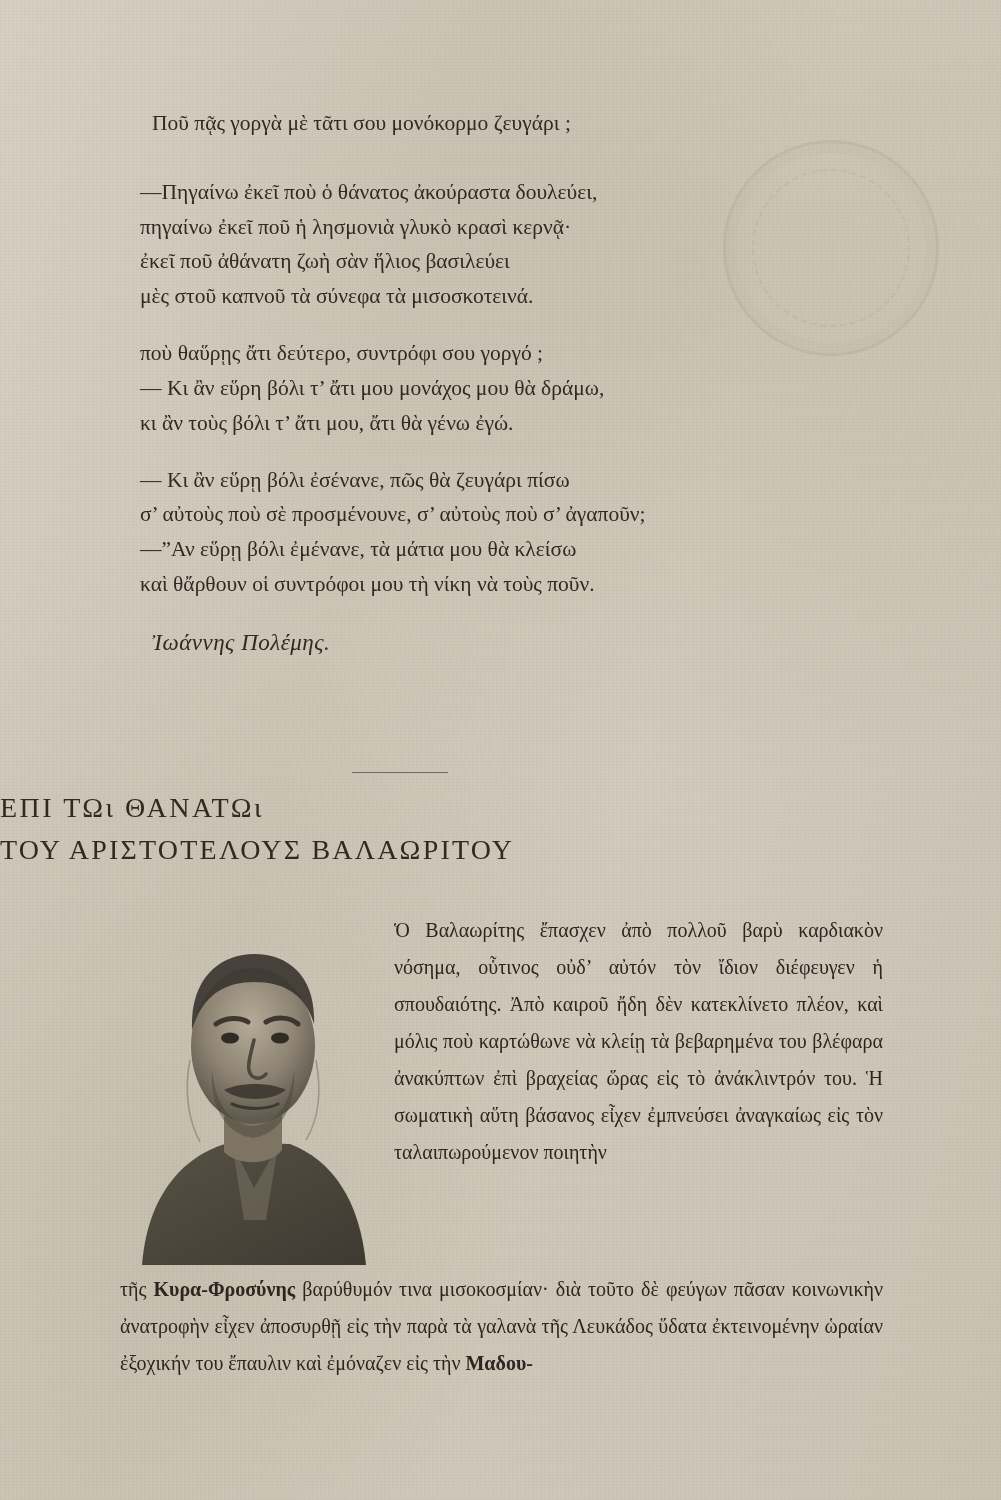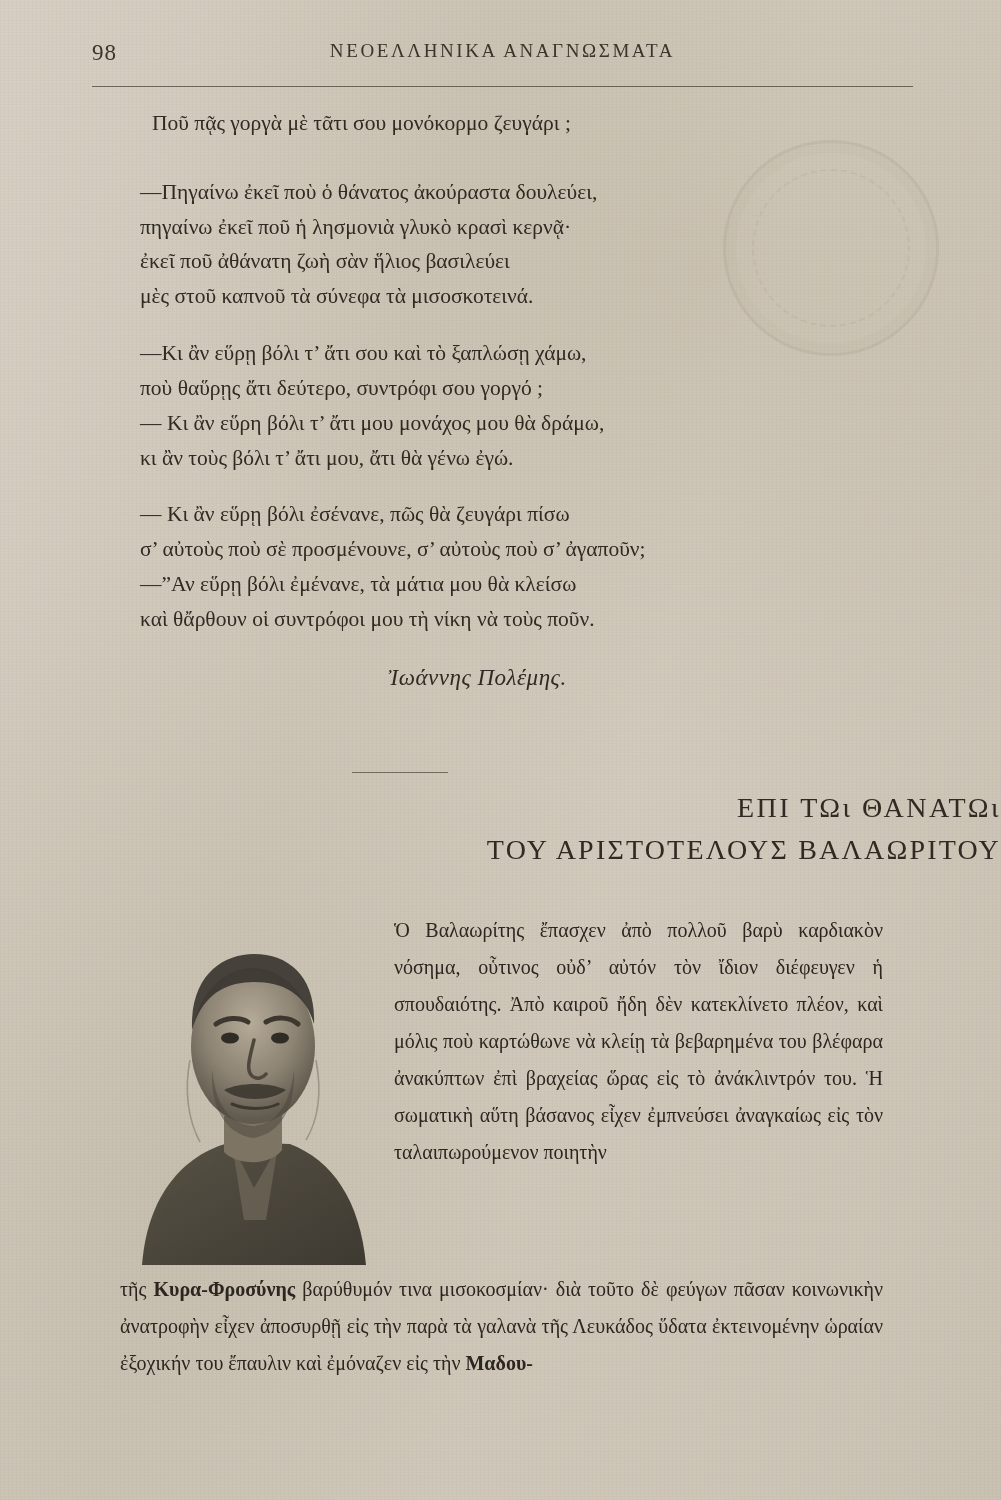--- a/index.html
+++ b/index.html
@@ -100,21 +100,21 @@
   }
   .stanza {
     margin-bottom: 22px;
   }
   .stanza .ln {
     white-space: nowrap;
   }
   .stanza.s1 { margin-bottom: 34px; }
   .indent-1 { margin-left: -12px; }
   .signature {
-    text-align: center;
+    text-align: left;
     font-style: italic;
     font-size: 23px;
     margin-top: 18px;
     margin-right: 78px;
     letter-spacing: 0.5px;
   }
 
   .short-rule {
     position: absolute;
     top: 772px;
@@ -123,21 +123,21 @@
     border-top: 1.4px solid #4a4338;
     opacity: 0.7;
   }
 
   
   .article-title {
     position: absolute;
     top: 792px;
     left: 0;
     right: 0;
-    text-align: right;
+    text-align: left;
     color: #2f2a22;
   }
   .article-title .t1 {
     font-size: 28px;
     letter-spacing: 2.5px;
   }
   .article-title .t2 {
     font-size: 28px;
     letter-spacing: 2.2px;
     margin-top: 10px;
@@ -170,38 +170,32 @@
     clear: both;
   }
 </style>
 </head>
 <body>
 
 <div class="page">
   <div class="grain"></div>
   <div class="stamp"></div>
 
-  <div class="header">
-    <div class="folio">98</div>
-    <div class="running-title">ΝΕΟΕΛΛΗΝΙΚΑ  ΑΝΑΓΝΩΣΜΑΤΑ</div>
-    <div class="header-rule"></div>
-  </div>
 
   <div class="poem">
     <div class="stanza s1">
       <div class="ln">Ποῦ πᾷς γοργὰ μὲ τᾶτι σου μονόκορμο ζευγάρι ;</div>
     </div>
     <div class="stanza">
       <div class="ln indent-1">—Πηγαίνω ἐκεῖ ποὺ ὁ θάνατος ἀκούραστα δουλεύει,</div>
       <div class="ln indent-1">πηγαίνω ἐκεῖ ποῦ ἡ λησμονιὰ γλυκὸ κρασὶ κερνᾷ·</div>
       <div class="ln indent-1">ἐκεῖ ποῦ ἀθάνατη ζωὴ σὰν ἥλιος βασιλεύει</div>
       <div class="ln indent-1">μὲς στοῦ καπνοῦ τὰ σύνεφα τὰ μισοσκοτεινά.</div>
     </div>
     <div class="stanza">
-      <div class="ln indent-1">—Κι ἂν εὕρῃ βόλι τ’ ἄτι σου καὶ τὸ ξαπλώσῃ χάμω,</div>
       <div class="ln indent-1">ποὺ θαὕρῃς ἄτι δεύτερο, συντρόφι σου γοργό ;</div>
       <div class="ln indent-1">— Κι ἂν εὕρη βόλι τ’ ἄτι μου μονάχος μου θὰ δράμω,</div>
       <div class="ln indent-1">κι ἂν τοὺς βόλι τ’ ἄτι μου, ἄτι θὰ γένω ἐγώ.</div>
     </div>
     <div class="stanza">
       <div class="ln indent-1">— Κι ἂν εὕρῃ βόλι ἐσένανε, πῶς θὰ ζευγάρι πίσω</div>
       <div class="ln indent-1">σ’ αὐτοὺς ποὺ σὲ προσμένουνε, σ’ αὐτοὺς ποὺ σ’ ἀγαποῦν;</div>
       <div class="ln indent-1">—”Αν εὕρῃ βόλι ἐμένανε, τὰ μάτια μου θὰ κλείσω</div>
       <div class="ln indent-1">καὶ θἄρθουν οἱ συντρόφοι μου τὴ νίκη νὰ τοὺς ποῦν.</div>
     </div>

